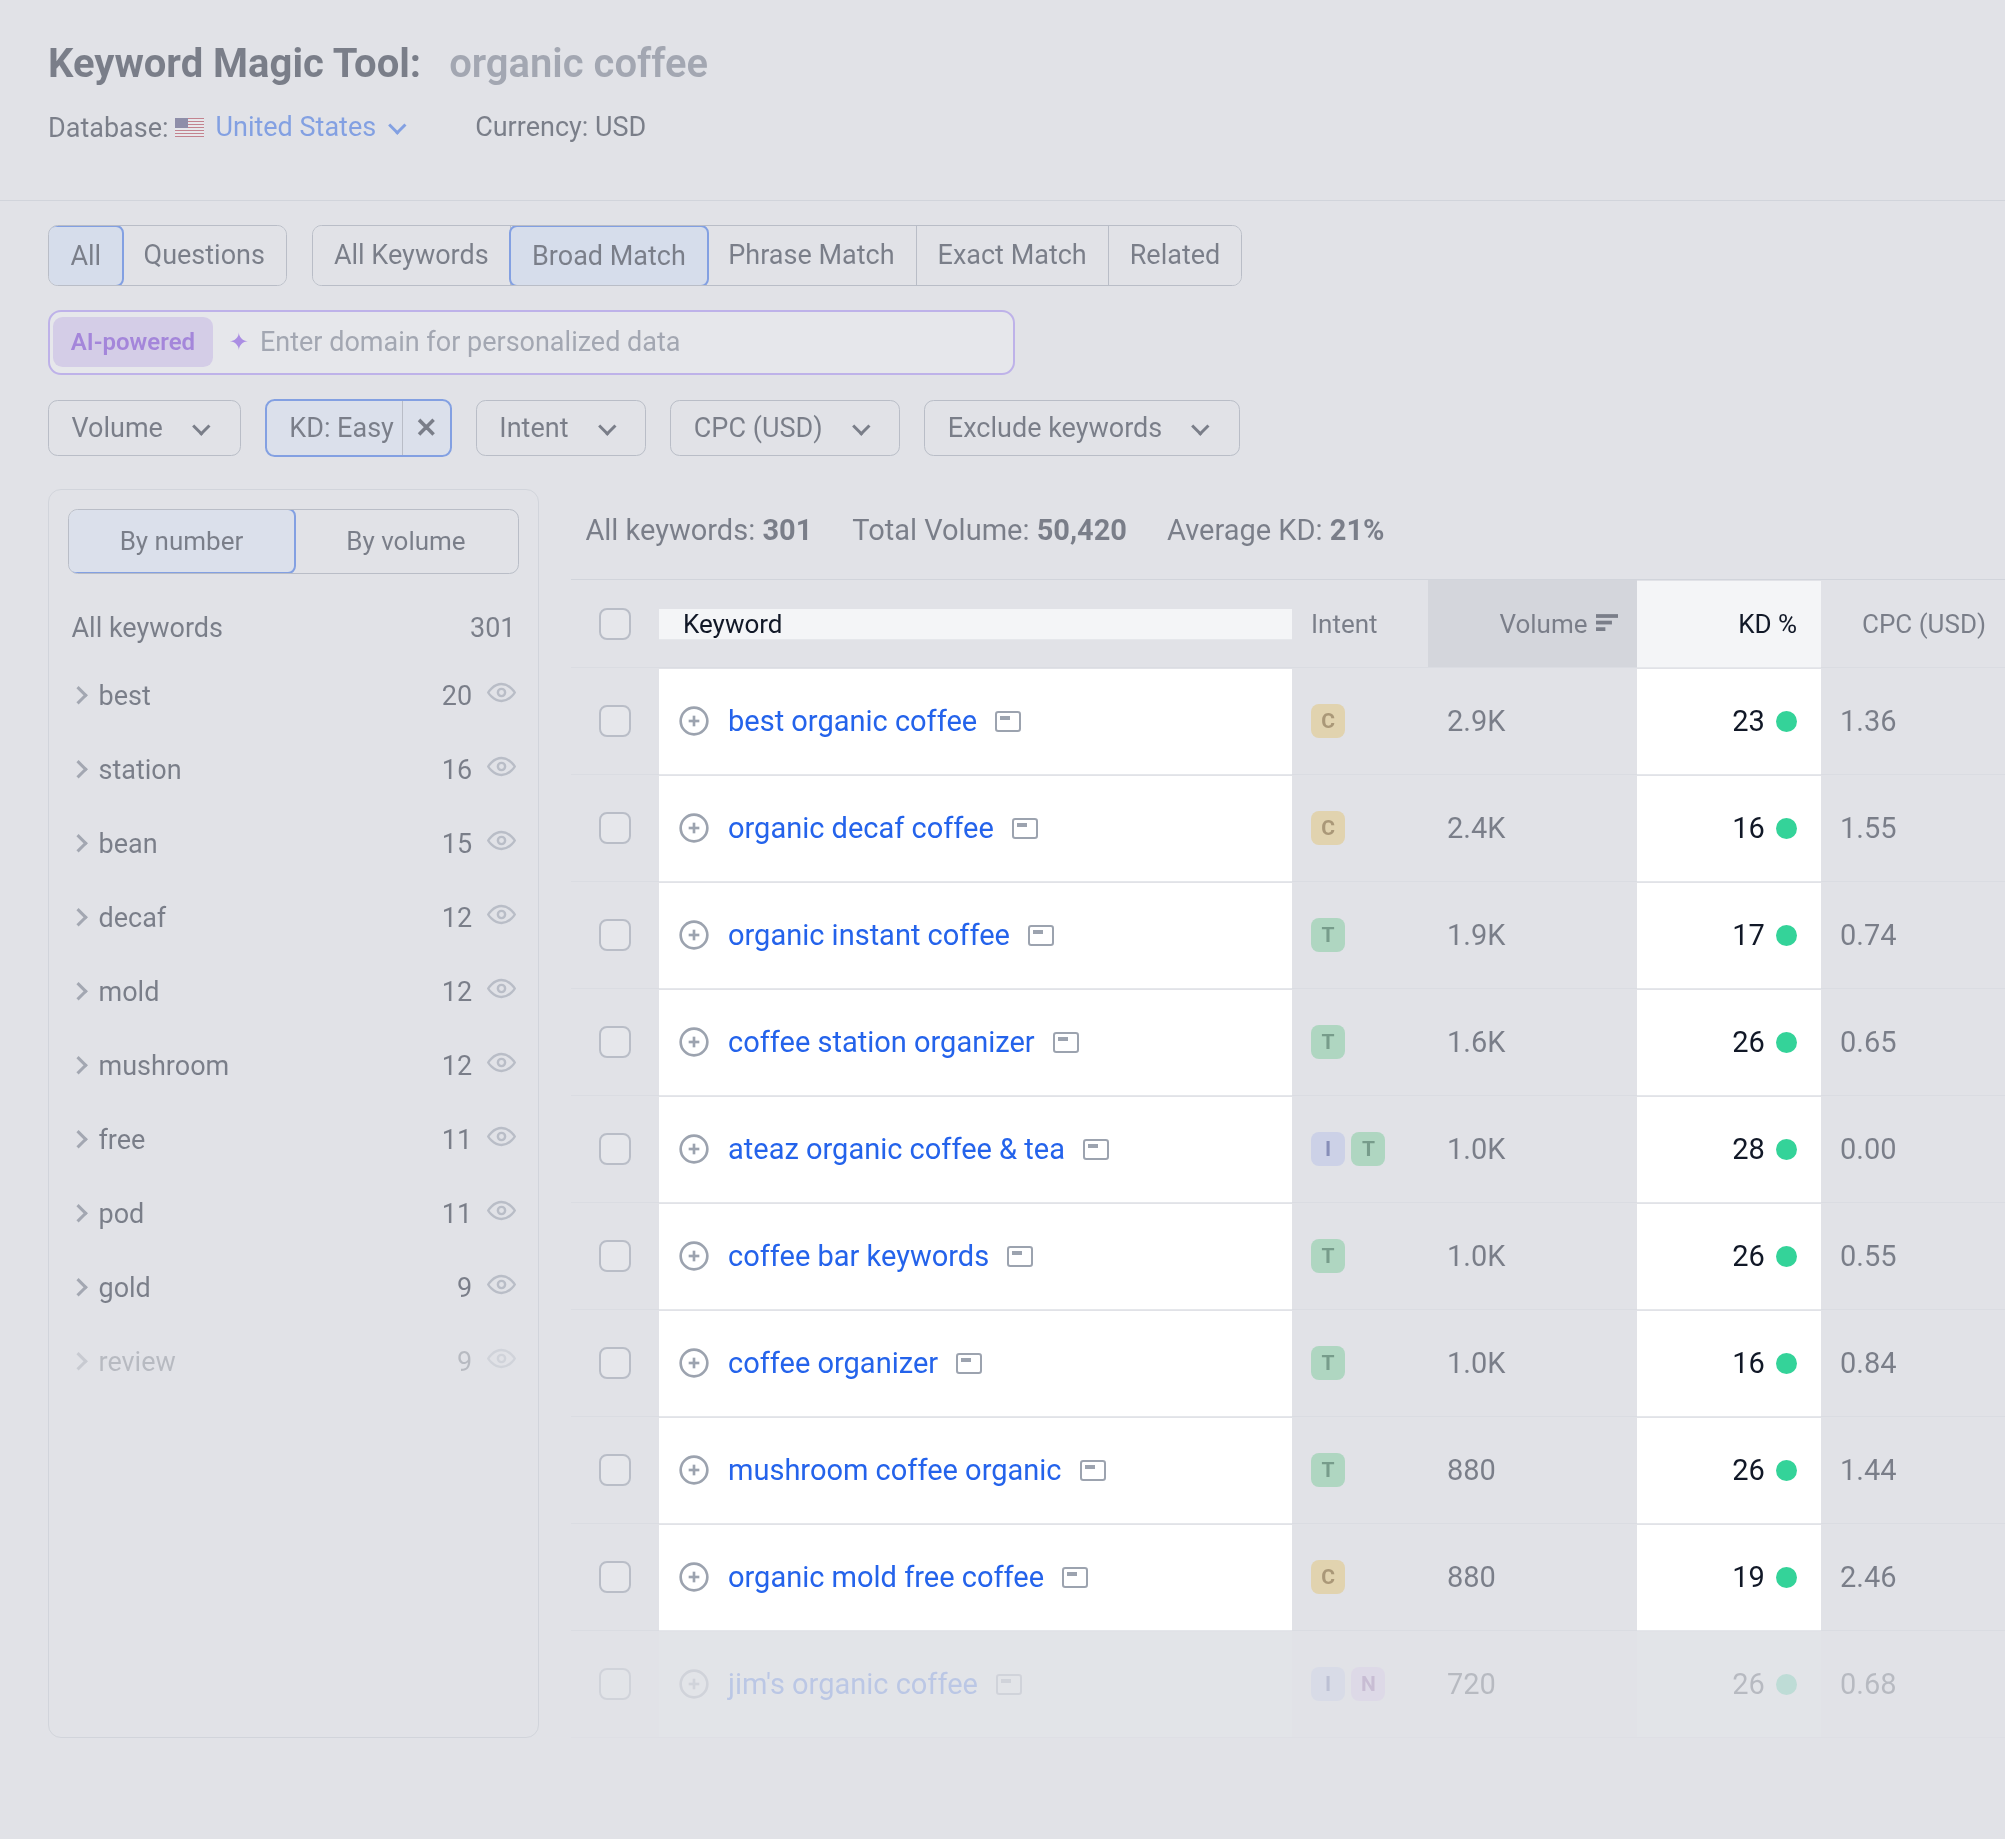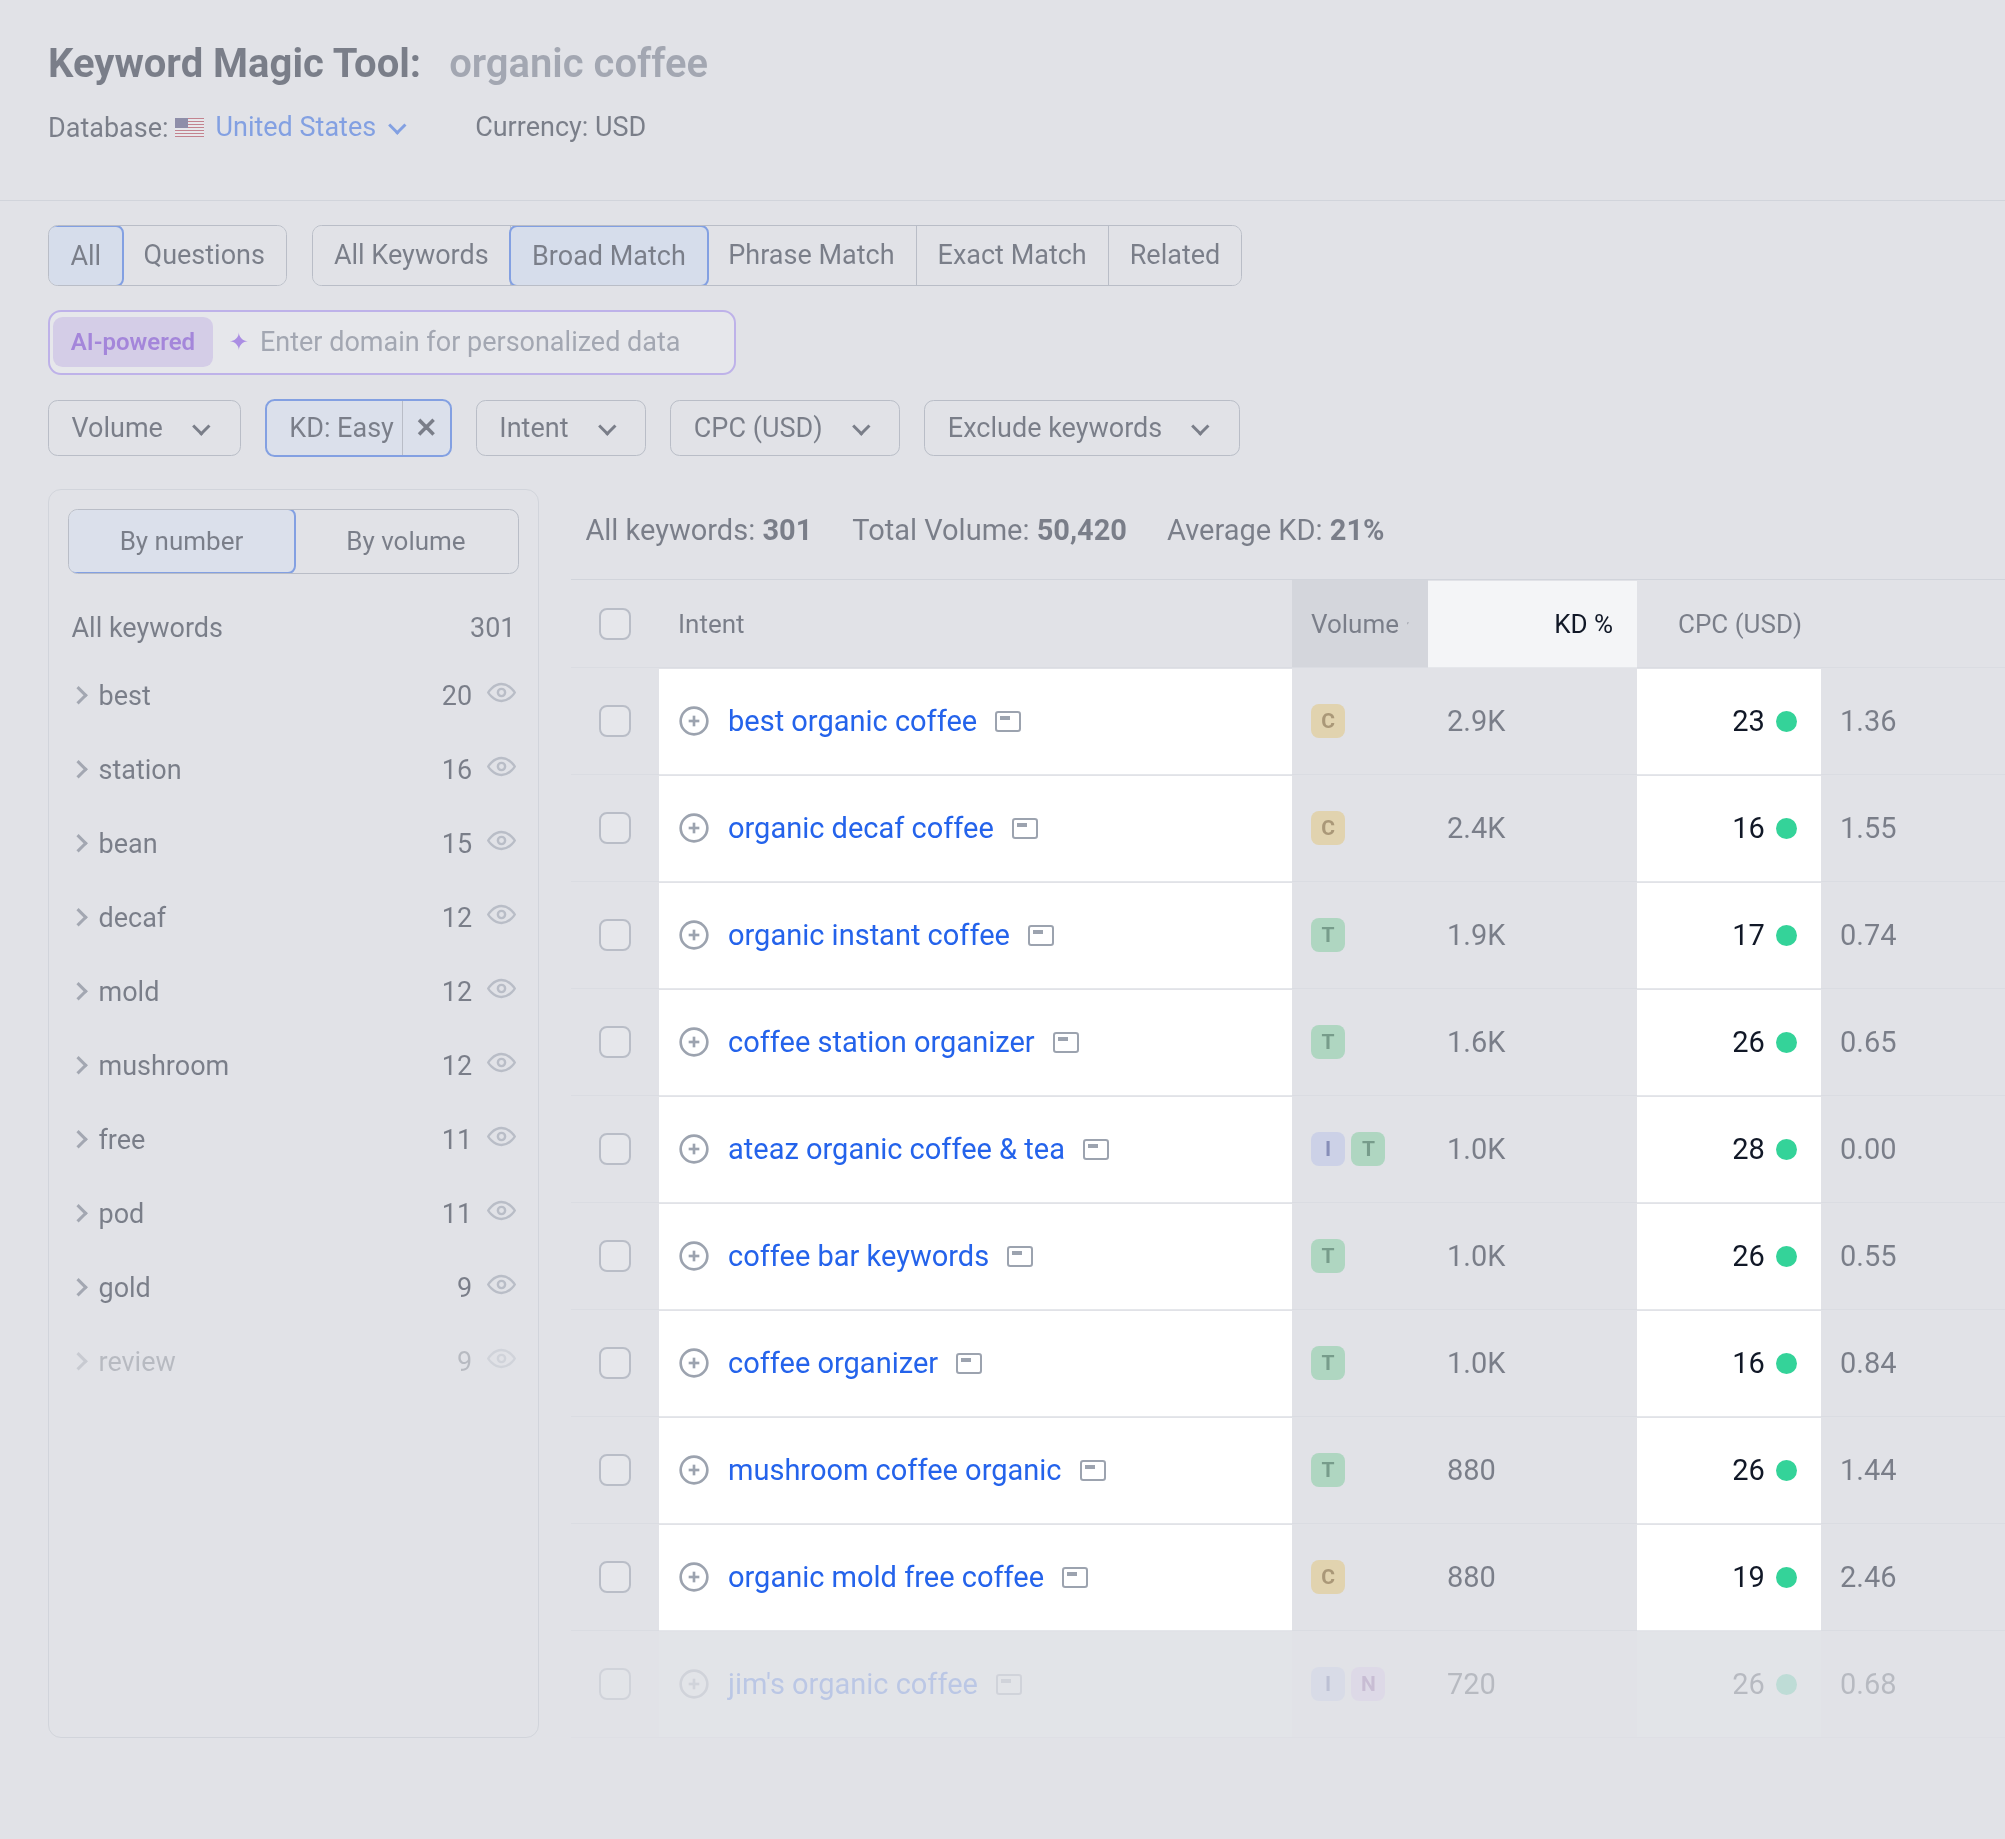--- a/index.html
+++ b/index.html
@@ -41,21 +41,21 @@
   .controls { padding: 24px 48px 32px; }
   .tabs-row { display: flex; align-items: center; gap: 25px; margin-bottom: 24px; }
   .seg { display: inline-flex; border: 1.6px solid #9ca3af; border-radius: 9.6px; overflow: hidden; }
   .seg-item { padding: 13px 21px; font-size: 27px; color:#111827; border-right: 1.6px solid #9ca3af; cursor:pointer; background:#f3f4f6; }
   .seg-item:last-child { border-right: none; }
   .seg-item.active { border: 2.4px solid #2463eb; background: #dbe9ff; margin:-1.6px; border-radius: 8px; z-index:1; position:relative; }
   .btn { padding: 13px 24px; border: 1.6px solid #9ca3af; border-radius: 9.6px; background:#f3f4f6; font-size: 27px; display:inline-flex; align-items:center; gap:16px; cursor:pointer; color:#111827; }
   .btn.muted { color:#6b7280; }
   .beta { background:#f97316; color:#fff; font-size:17.6px; font-weight:700; padding:3.2px 8px; border-radius:6.4px; }
 
-  .ai-row { display:flex; align-items:center; gap:0; margin-bottom: 24px; border: 2.4px solid #a78bfa; border-radius: 13px; padding: 3.2px; width: 688px; background:#fff; }
+  .ai-row { display:flex; align-items:center; gap:0; margin-bottom: 24px; border: 2.4px solid #a78bfa; border-radius: 13px; padding: 3.2px; width: 967px; background:#fff; }
   .ai-badge { background:#d8c5f7; color:#6d28d9; font-weight:600; font-size:24px; padding:11.2px 17.6px; border-radius:9.6px; }
   .ai-input { flex:1; padding: 11.2px 16px; font-size:27px; color:#6b7280; display:flex; align-items:center; gap:11.2px; }
   .sparkle { color:#7c3aed; font-size:24px; }
 
   .filters-row { display:flex; align-items:center; gap: 24px; flex-wrap: wrap; }
   .filter-chip { padding: 11.2px 32px 11.2px 22.5px; border: 1.6px solid #9ca3af; border-radius: 9.6px; background:#f3f4f6; font-size: 27px; display:inline-flex; align-items:center; gap:29px; cursor:pointer; color:#111827; position: relative; }
   .filter-chip .chev-down { border-color:#111827; }
   .filter-active { border: 2.4px solid #2463eb; background: #e6f0ff; padding-right: 56px; }
   .close-x { position:absolute; right:0; top:0; bottom:0; width:48px; display:flex; align-items:center; justify-content:center; border-left:1.6px solid #9ca3af; font-size:27px; font-weight:700; }
 
@@ -325,20 +325,21 @@
         <span>Average KD:</span>
         <b>21%</b>
       </span>
     </div>
 
     <div class="table">
       <div class="thead">
         <div class="th td-check">
             <div class="checkbox"></div>
           </div>
+        <div class="th th-kw head" style="padding-left:24px;">Keyword</div>
         <div class="th">Intent</div>
         <div class="th th-vol">
           <span>Volume</span>
           <svg class="sort-icon" width="22.5" height="19" viewBox="0 0 24 20">
               <rect x="0" y="0" width="24" height="4" fill="#111827"></rect>
               <rect x="0" y="7" width="17" height="4" fill="#111827"></rect>
               <rect x="0" y="14" width="10" height="4" fill="#111827"></rect>
             </svg>
         </div>
         <div class="th th-kd head" style="justify-content:flex-end; padding-right:24px; display:flex; align-items:center; height:100%;">KD %</div>

